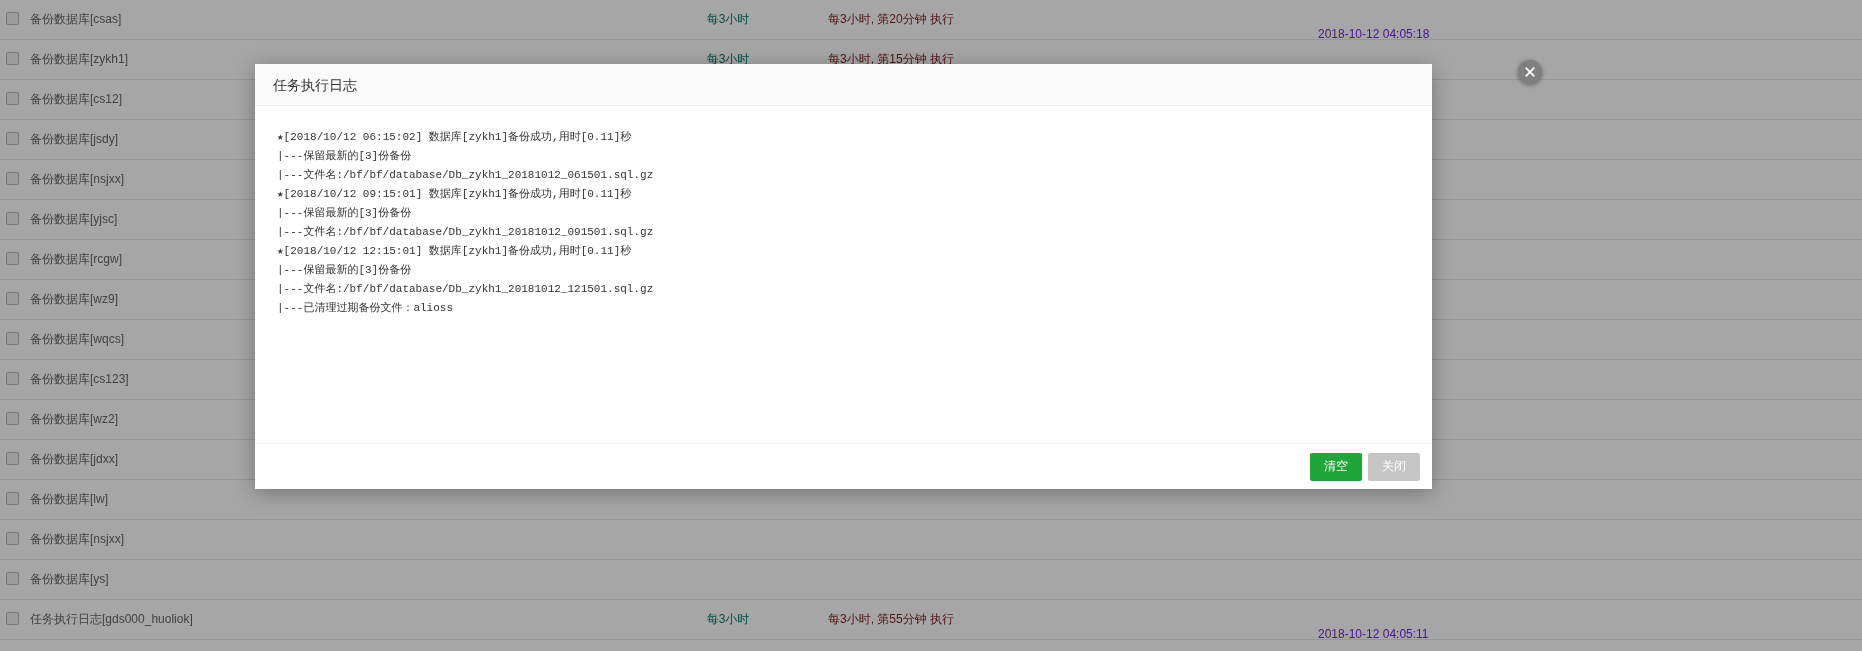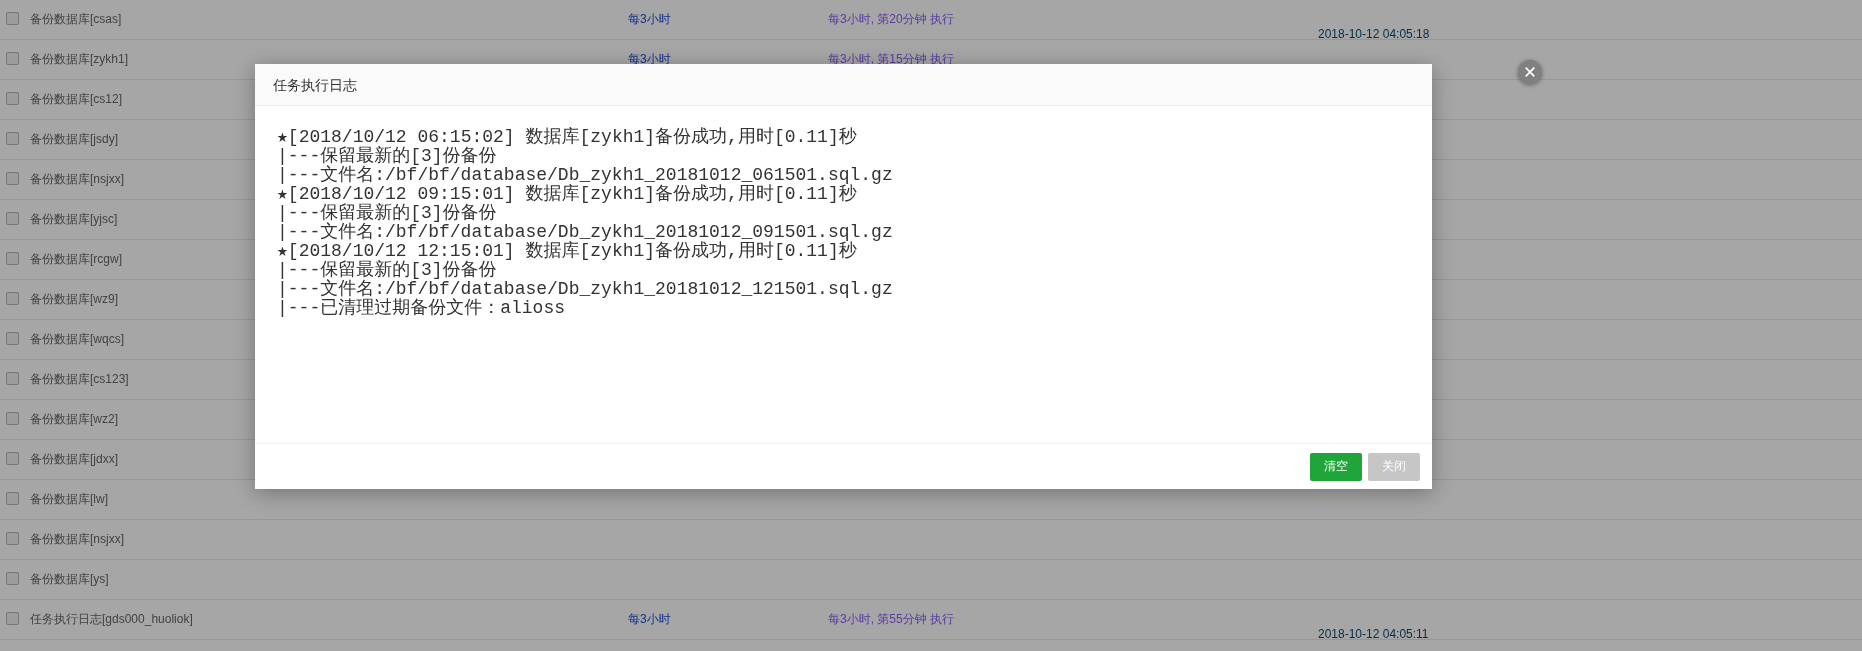--- a/index.html
+++ b/index.html
@@ -20,23 +20,23 @@
 }
 .table-row {
   display: flex;
   align-items: center;
   height: 40px;
   border-bottom: 1px solid #e6e6e6;
   background: #fff;
 }
 .col-check { width: 28px; padding-left: 6px; }
 .col-name { width: 600px; padding-left: 2px; color: #666; }
-.col-freq { width: 200px; color: #1d4ed8; }
-.col-rule { width: 490px; color: #8b5cf6; }
-.col-time { flex: 1; color: #0c4a6e; margin-top: 28px; }
+.col-freq { width: 200px; color: #0f766e; text-align: center; }
+.col-rule { width: 490px; color: #7f1d1d; }
+.col-time { flex: 1; color: #6d28d9; margin-top: 28px; }
 
 .chk {
   width: 13px; height: 13px;
   border: 1px solid #b5b5b5;
   border-radius: 2px;
   background: #f0f0f0;
   display: inline-block;
 }
 
 
@@ -67,21 +67,21 @@
   border-bottom: 1px solid #eee;
   background: #fafafa;
 }
 .dialog-body {
   flex: 1;
   padding: 22px 22px 10px 22px;
   overflow-y: auto;
 }
 .log-pre {
   font-family: Consolas, "Courier New", monospace;
-  font-size: 18px;
+  font-size: 11px;
   line-height: 19px;
   color: #333;
   white-space: pre;
 }
 .dialog-footer {
   height: 46px;
   display: flex;
   justify-content: flex-end;
   align-items: center;
   gap: 6px;

